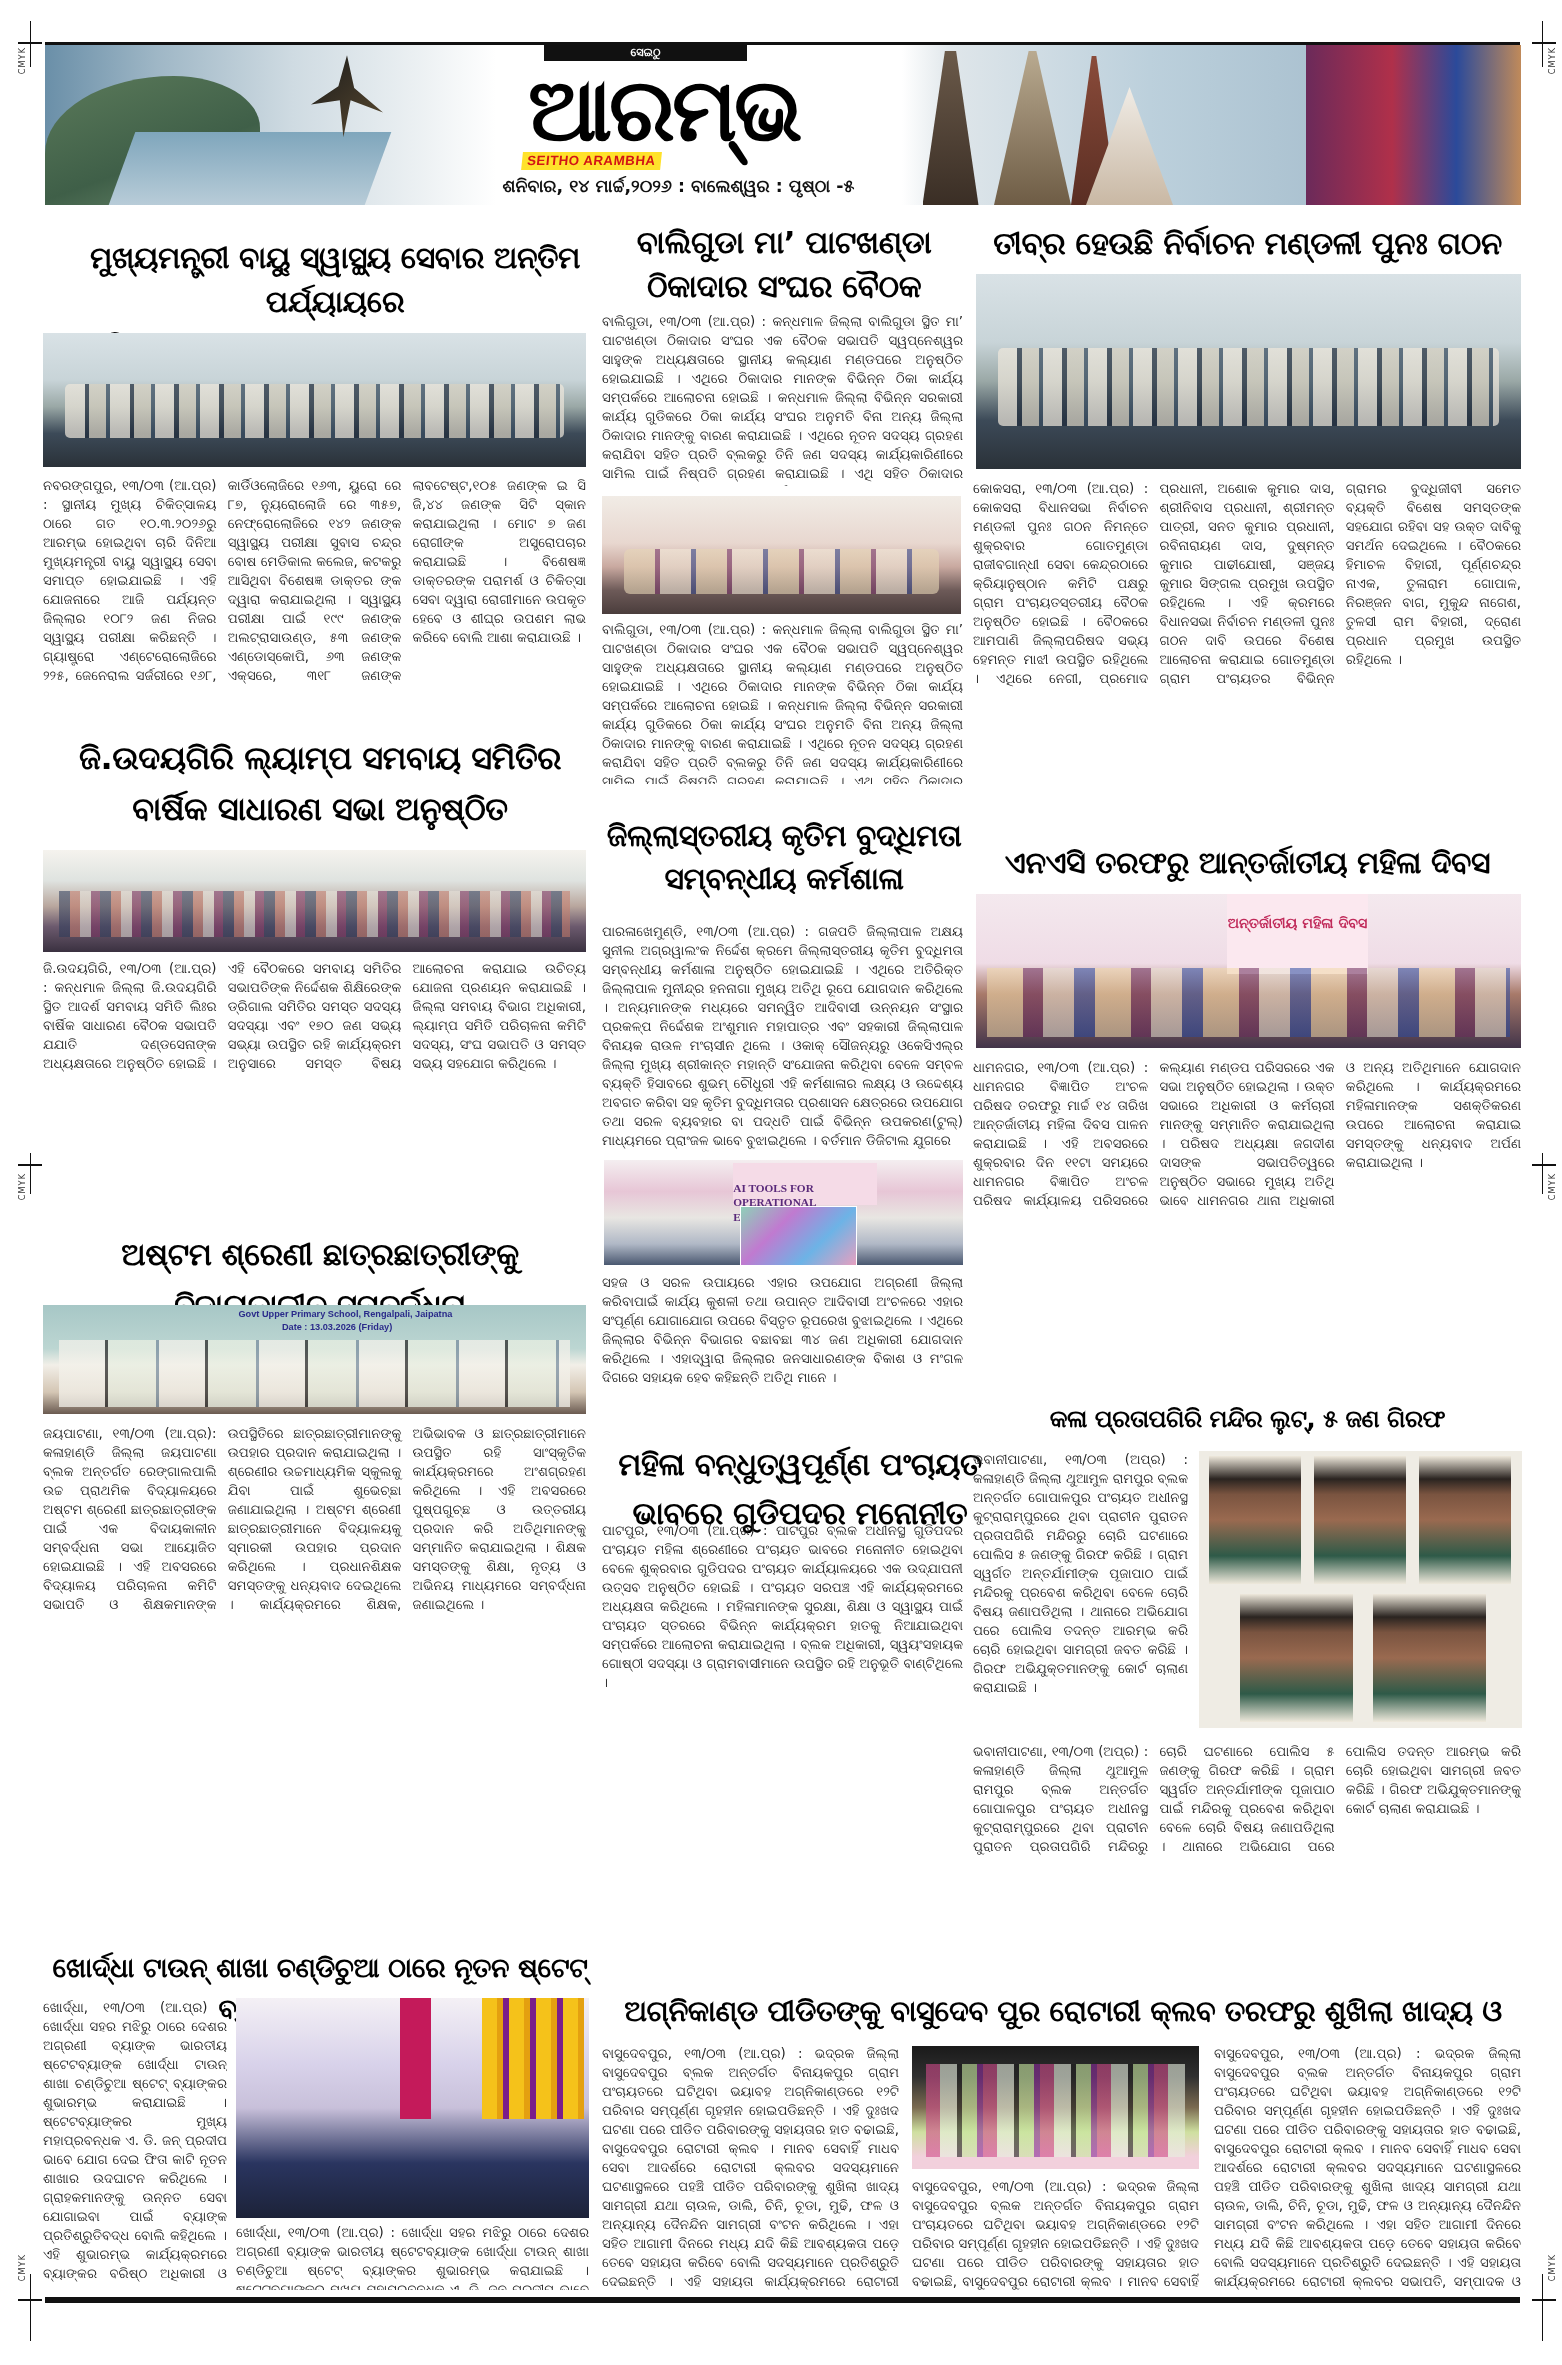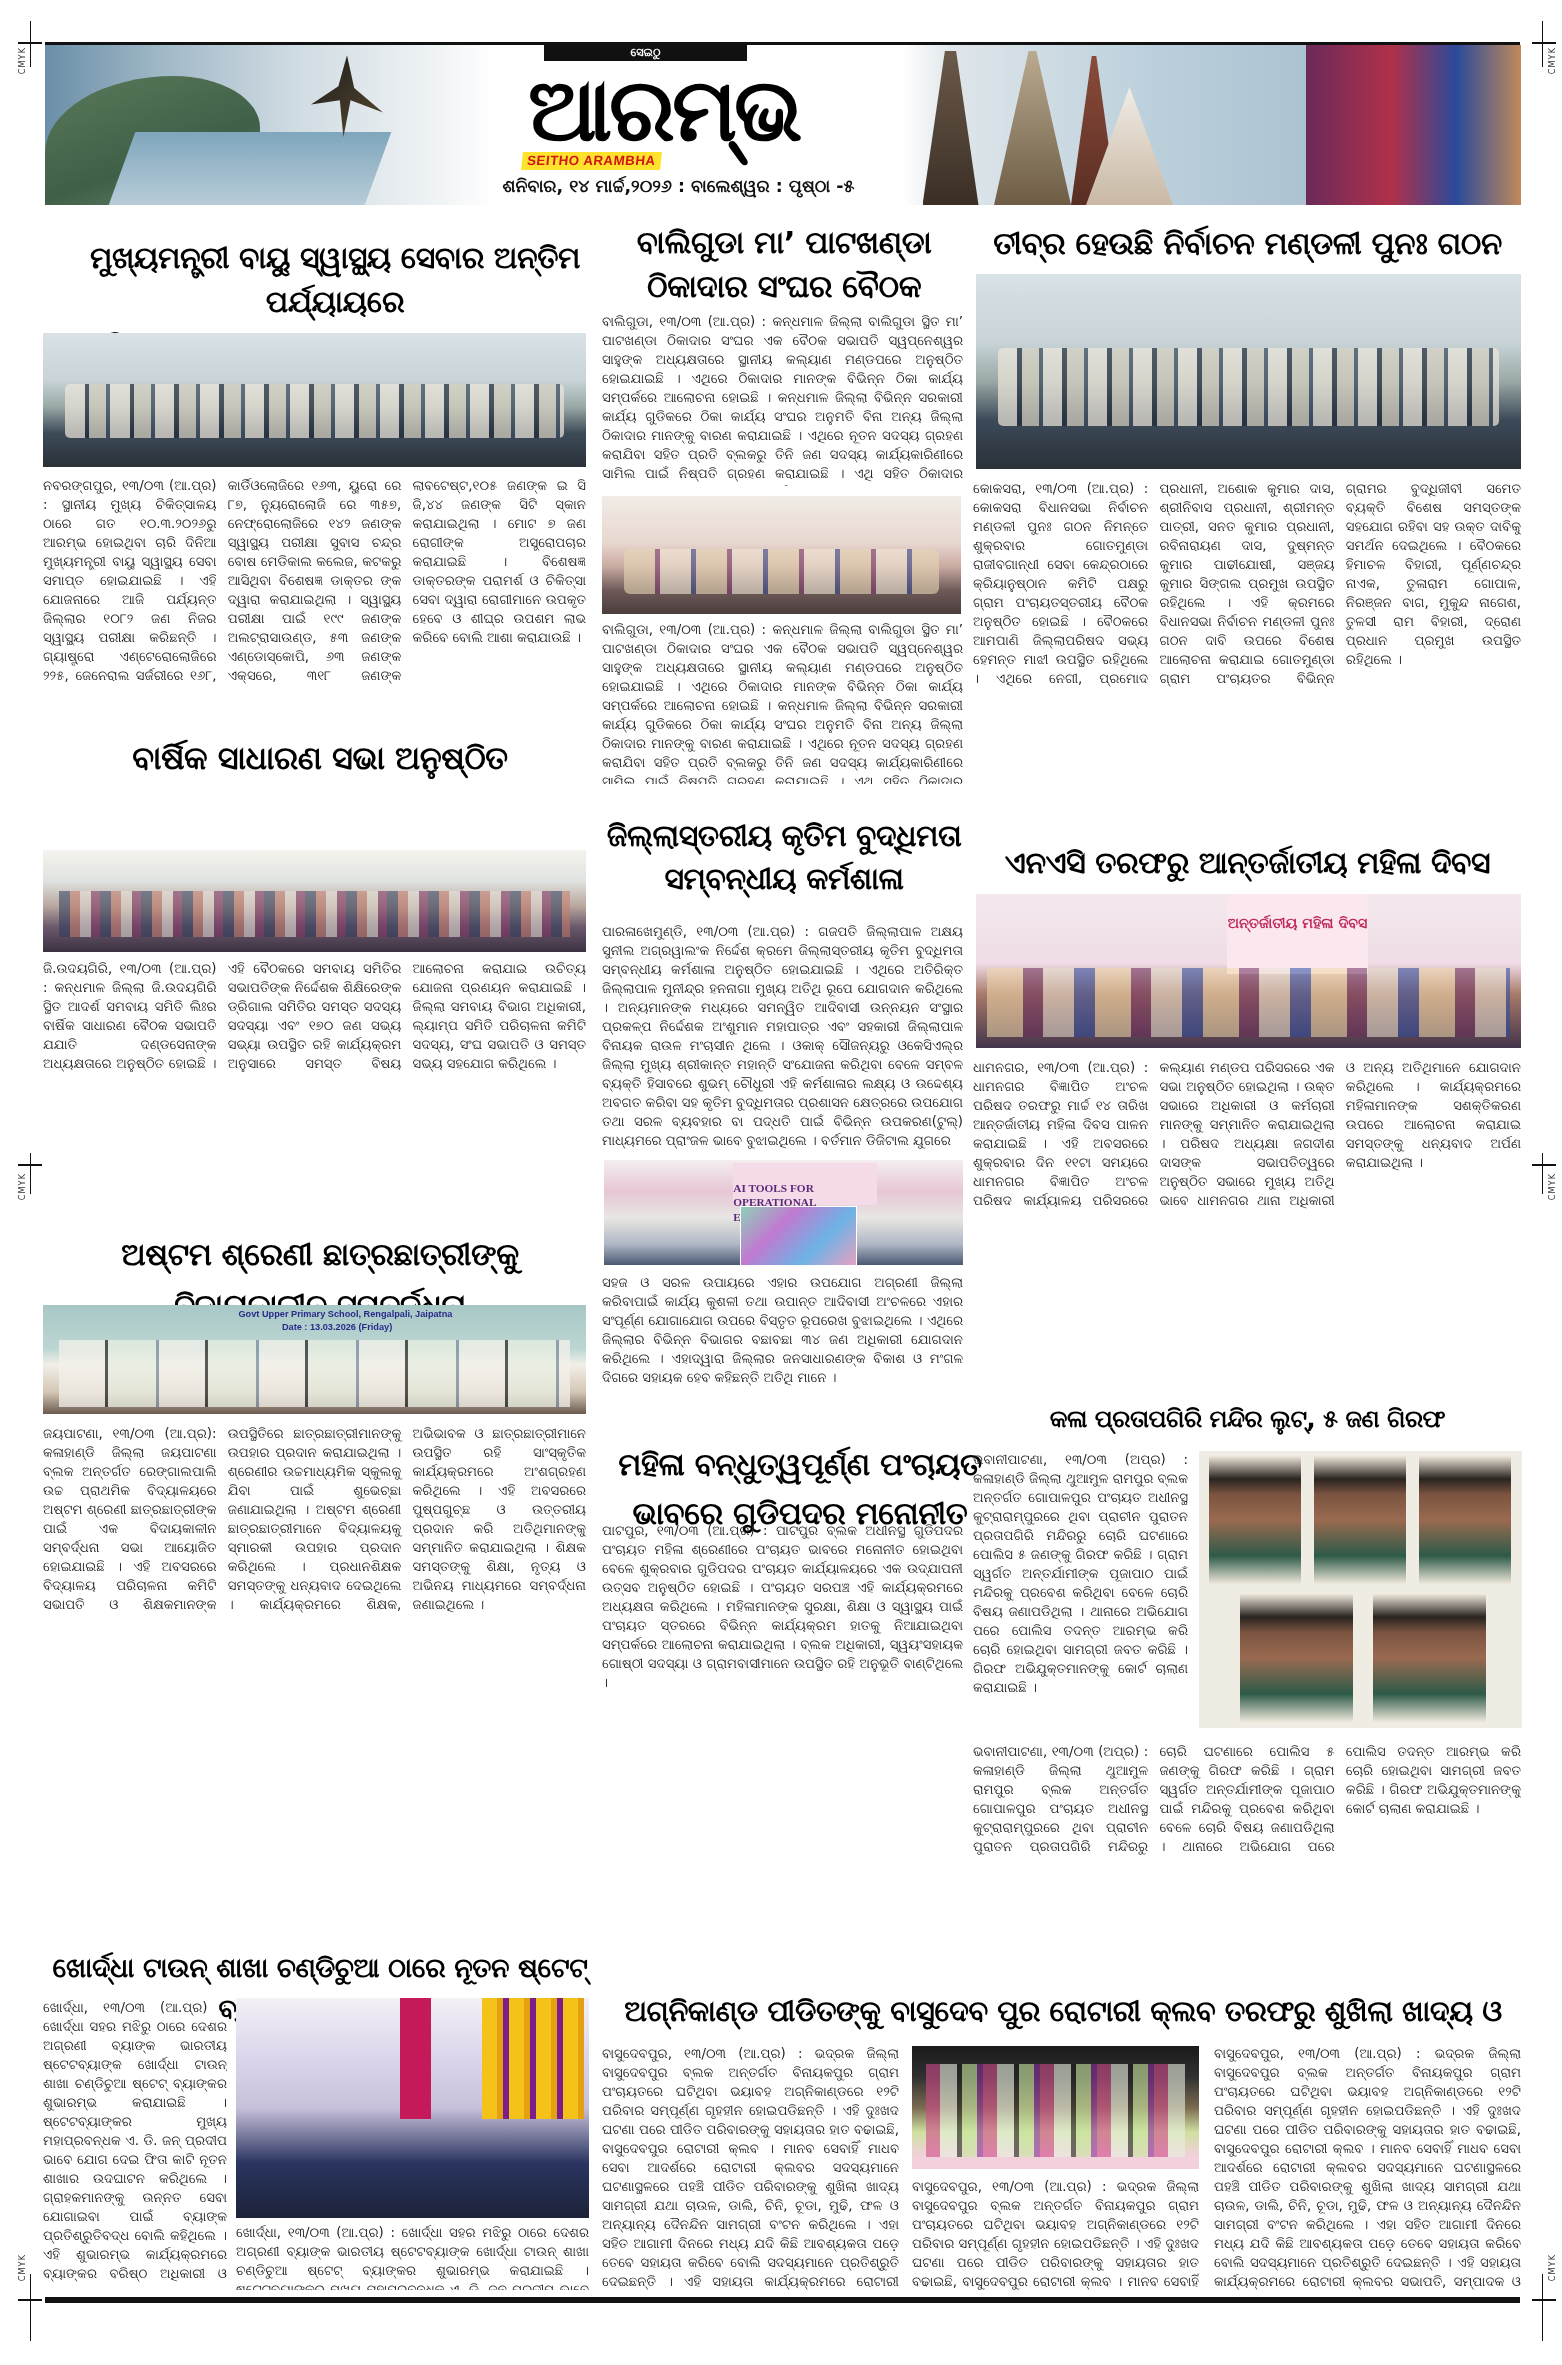--- a/index.html
+++ b/index.html
@@ -131,20 +131,21 @@
     <span>ତୀବ୍ର ହେଉଛି ନିର୍ବାଚନ ମଣ୍ଡଳୀ ପୁନଃ ଗଠନ ଦାବି</span>
   </h2>
   <div class="photo ph-meet" style="left:976px;top:274px;width:545px;height:195px;"></div>
   <div class="txt cols3" style="left:973px;top:479px;width:548px;height:307px;">
     <p>କୋକସରା, ୧୩/୦୩ (ଆ.ପ୍ର) : କୋକସରା ବିଧାନସଭା ନିର୍ବାଚନ ମଣ୍ଡଳୀ ପୁନଃ ଗଠନ ନିମନ୍ତେ ଶୁକ୍ରବାର ଗୋତମୁଣ୍ଡା ରାଜୀବଗାନ୍ଧୀ ସେବା କେନ୍ଦ୍ରଠାରେ କ୍ରିୟାନୁଷ୍ଠାନ କମିଟି ପକ୍ଷରୁ ଗ୍ରାମ ପଂଚାୟତସ୍ତରୀୟ ବୈଠକ ଅନୁଷ୍ଠିତ ହୋଇଛି । ବୈଠକରେ ଆମପାଣି ଜିଲ୍ଲାପରିଷଦ ସଭ୍ୟ ହେମନ୍ତ ମାଝୀ ଉପସ୍ଥିତ ରହିଥିଲେ । ଏଥିରେ ନେଗୀ, ପ୍ରମୋଦ ପ୍ରଧାନୀ, ଅଶୋକ କୁମାର ଦାସ, ଶ୍ରୀନିବାସ ପ୍ରଧାନୀ, ଶ୍ରୀମନ୍ତ ପାତ୍ରୀ, ସନତ କୁମାର ପ୍ରଧାନୀ, ରବିନାରାୟଣ ଦାସ, ଦୁଷ୍ମନ୍ତ କୁମାର ପାଢୀଯୋଷୀ, ସଞ୍ଜୟ କୁମାର ସିଙ୍ଗଲ ପ୍ରମୁଖ ଉପସ୍ଥିତ ରହିଥିଲେ । ଏହି କ୍ରମରେ ବିଧାନସଭା ନିର୍ବାଚନ ମଣ୍ଡଳୀ ପୁନଃ ଗଠନ ଦାବି ଉପରେ ବିଶେଷ ଆଲୋଚନା କରାଯାଇ ଗୋତମୁଣ୍ଡା ଗ୍ରାମ ପଂଚାୟତର ବିଭିନ୍ନ ଗ୍ରାମର ବୁଦ୍ଧିଜୀବୀ ସମେତ ବ୍ୟକ୍ତି ବିଶେଷ ସମସ୍ତଙ୍କ ସହଯୋଗ ରହିବା ସହ ଉକ୍ତ ଦାବିକୁ ସମର୍ଥନ ଦେଇଥିଲେ । ବୈଠକରେ ହିମାଚଳ ବିହାରୀ, ପୂର୍ଣ୍ଣଚନ୍ଦ୍ର ନାଏକ, ତୁଳାରାମ ଗୋପାଳ, ନିରଞ୍ଜନ ବାଗ, ମୁକୁନ୍ଦ ନାଗେଶ, ତୁଳସୀ ରାମ ବିହାରୀ, ଦ୍ରୋଣ ପ୍ରଧାନ ପ୍ରମୁଖ ଉପସ୍ଥିତ ରହିଥିଲେ ।</p>
   </div>
 </article>
 
 <article>
   <h2 class="hl" style="left:41px;top:733px;width:558px;font-size:32px;line-height:51px;margin:0;">
+    <span>ଜି.ଉଦୟଗିରି ଲ୍ୟାମ୍ପ ସମବାୟ ସମିତିର</span>
     <span>ବାର୍ଷିକ ସାଧାରଣ ସଭା ଅନୁଷ୍ଠିତ</span>
   </h2>
   <div class="photo ph-crowd" style="left:43px;top:850px;width:543px;height:102px;"></div>
   <div class="txt cols3" style="left:43px;top:959px;width:543px;height:256px;">
     <p>ଜି.ଉଦୟଗିରି, ୧୩/୦୩ (ଆ.ପ୍ର) : କନ୍ଧମାଳ ଜିଲ୍ଲା ଜି.ଉଦୟଗିରି ସ୍ଥିତ ଆଦର୍ଶ ସମବାୟ ସମିତି ଲିଃର ବାର୍ଷିକ ସାଧାରଣ ବୈଠକ ସଭାପତି ଯଯାତି ଦଣ୍ଡସେନାଙ୍କ ଅଧ୍ୟକ୍ଷତାରେ ଅନୁଷ୍ଠିତ ହୋଇଛି । ଏହି ବୈଠକରେ ସମବାୟ ସମିତିର ସଭାପତିଙ୍କ ନିର୍ଦ୍ଦେଶକ ଶିକ୍ଷିରେଙ୍କ ଡ୍ରିଗାଲ ସମିତିର ସମସ୍ତ ସଦସ୍ୟ ସଦସ୍ୟା ଏବଂ ୧୭୦ ଜଣ ସଭ୍ୟ ସଭ୍ୟା ଉପସ୍ଥିତ ରହି କାର୍ଯ୍ୟକ୍ରମ ଅନୁସାରେ ସମସ୍ତ ବିଷୟ ଆଲୋଚନା କରାଯାଇ ଉଚିତ୍ୟ ଯୋଜନା ପ୍ରଣୟନ କରାଯାଇଛି । ଜିଲ୍ଲା ସମବାୟ ବିଭାଗ ଅଧିକାରୀ, ଲ୍ୟାମ୍ପ ସମିତି ପରିଚାଳନା କମିଟି ସଦସ୍ୟ, ସଂଘ ସଭାପତି ଓ ସମସ୍ତ ସଭ୍ୟ ସହଯୋଗ କରିଥିଲେ ।</p>
   </div>
 </article>
 
 <article>
   <h2 class="hl" style="left:602px;top:814px;width:364px;font-size:30px;line-height:43px;margin:0;">

